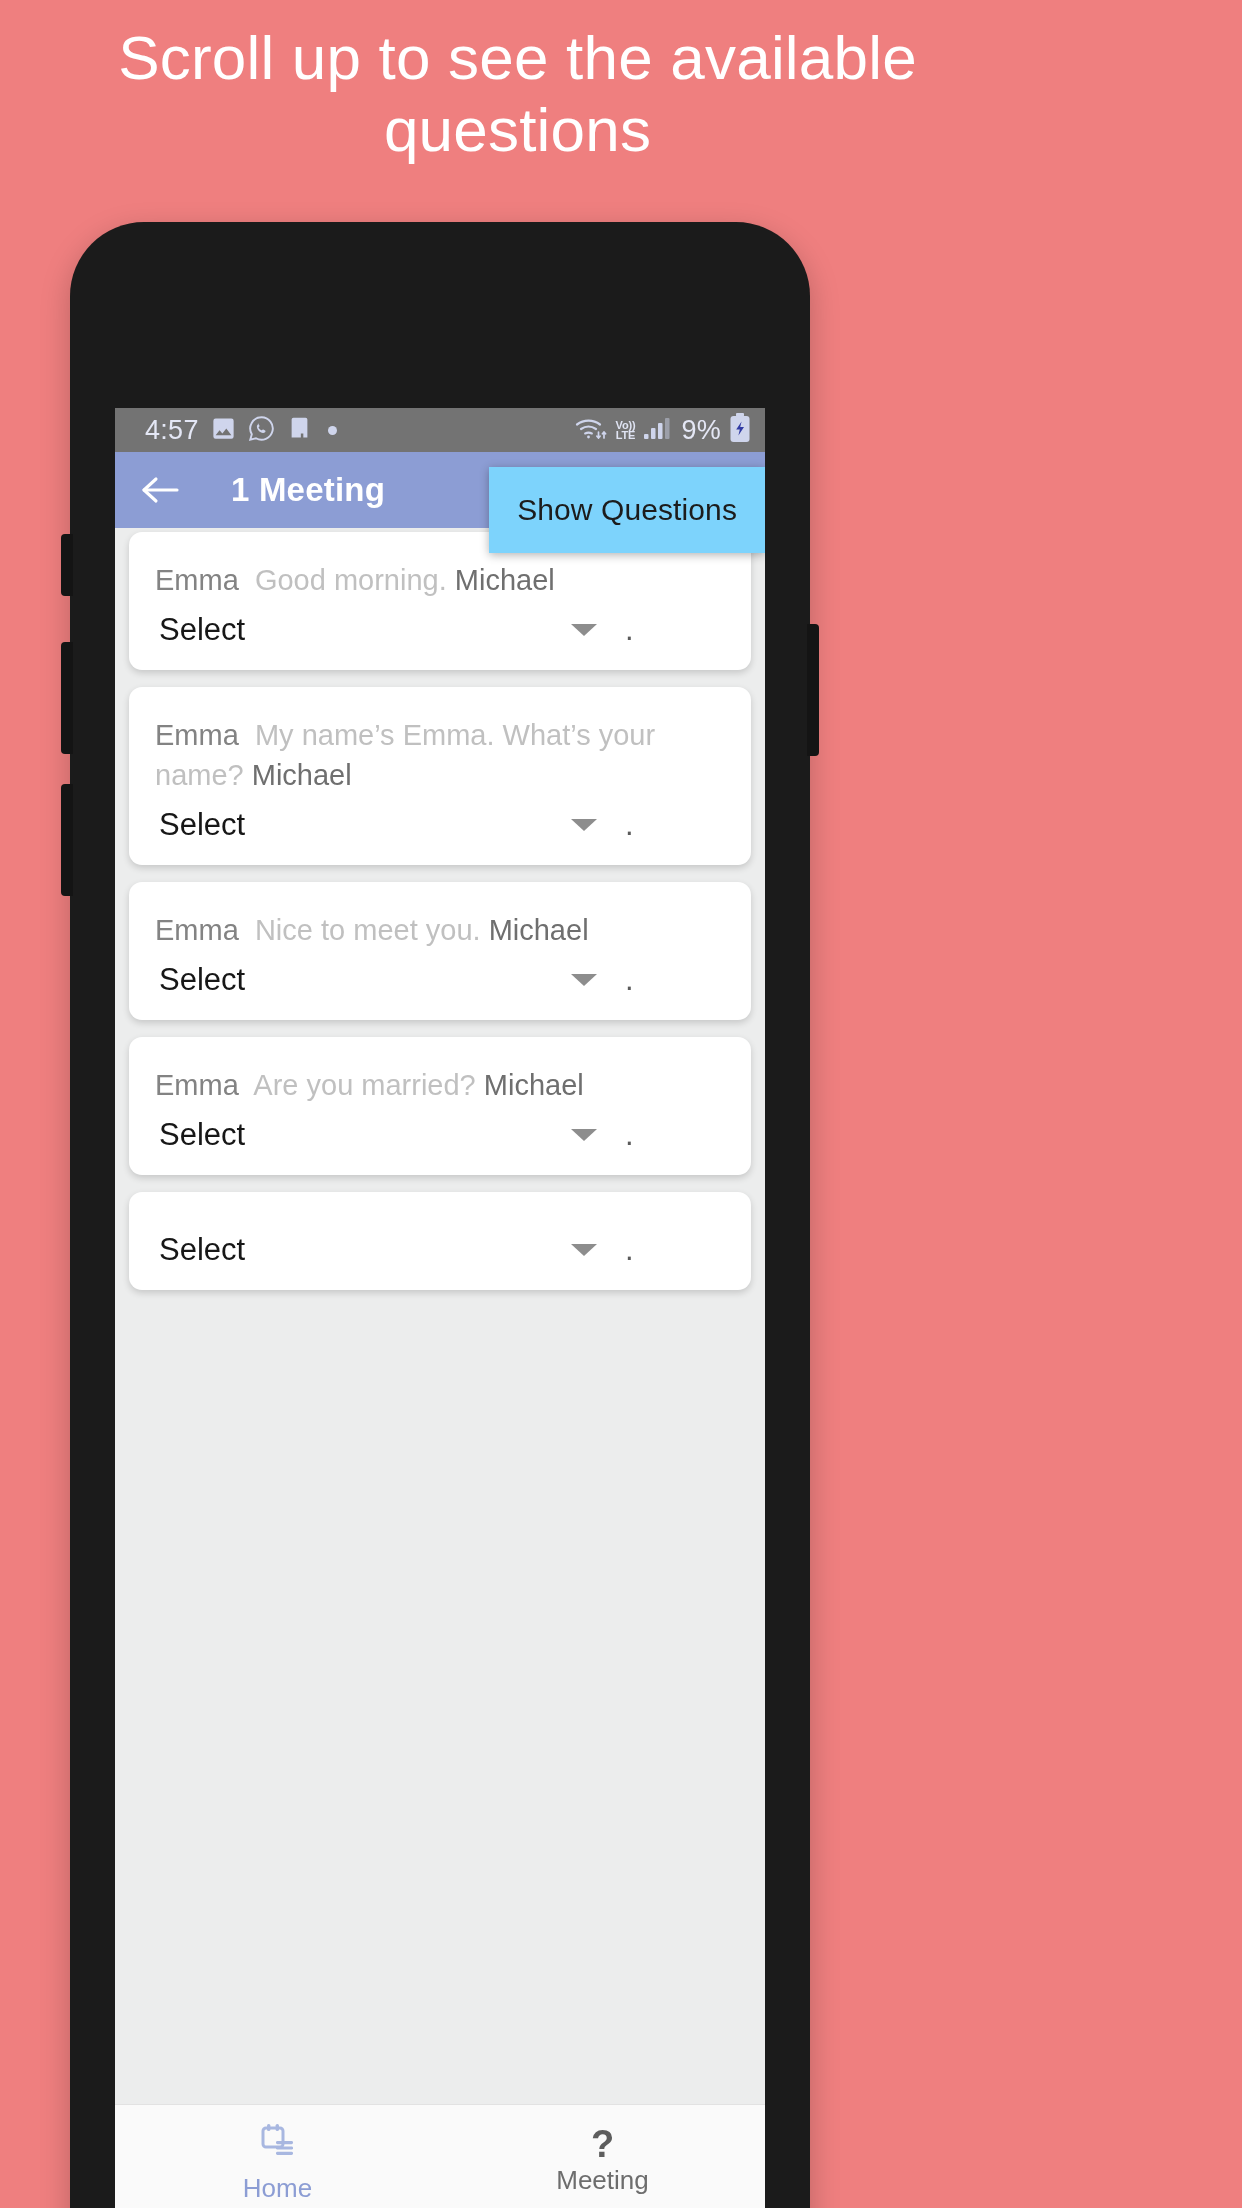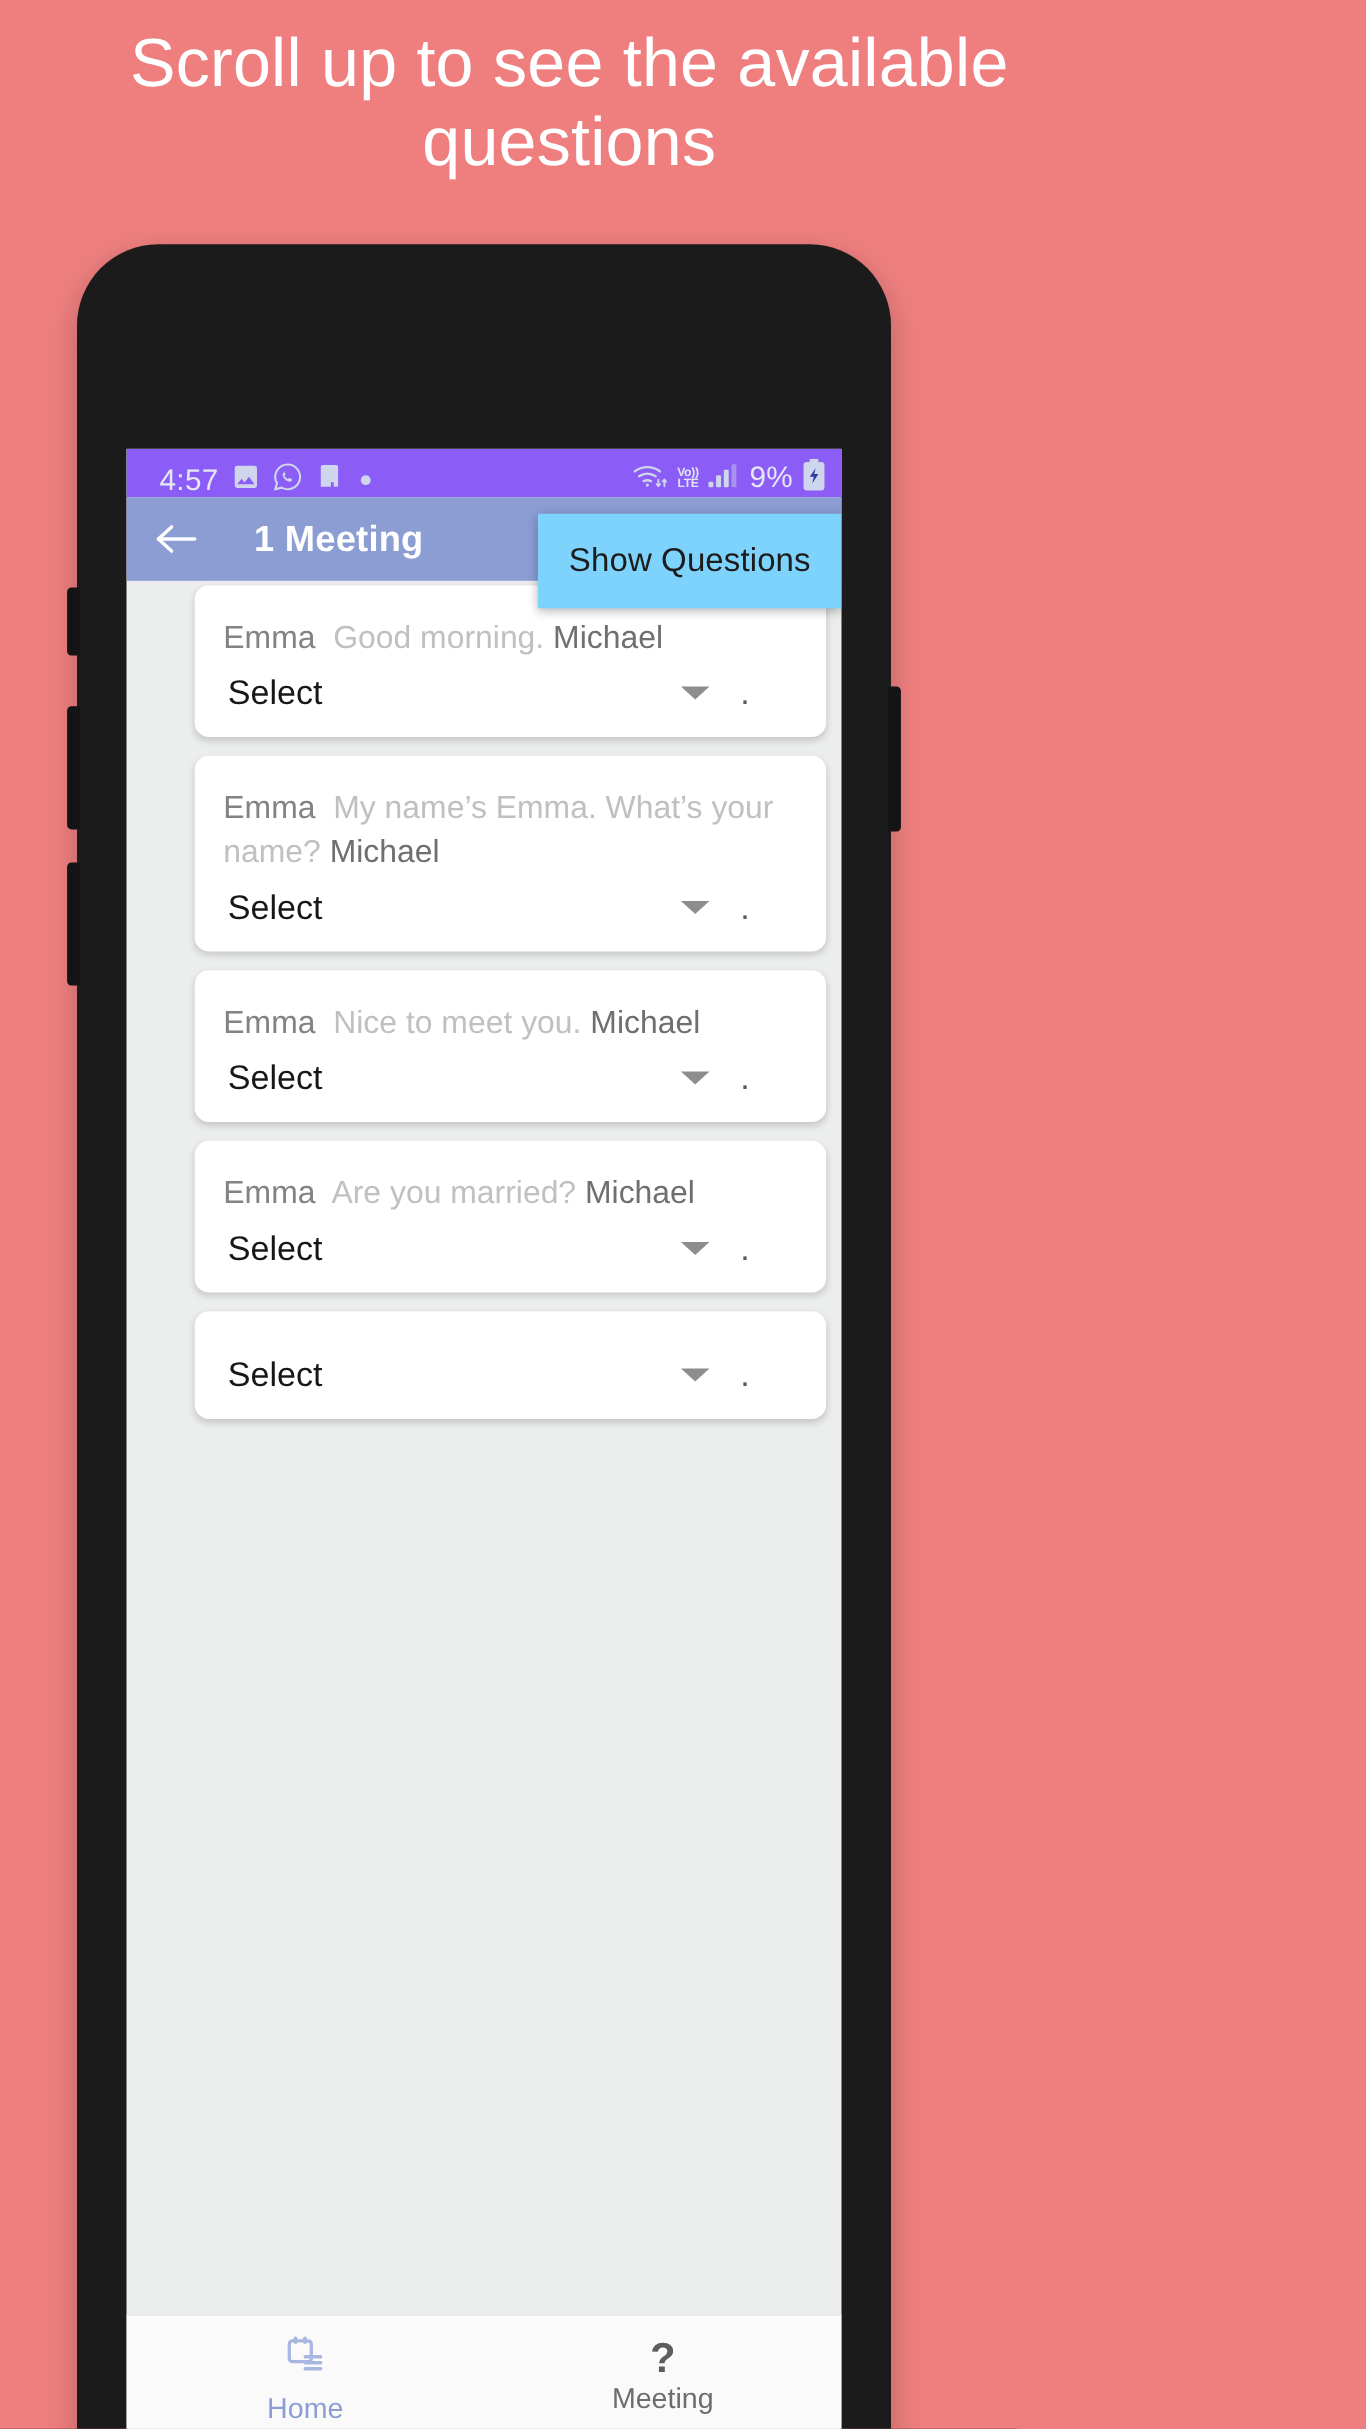--- a/index.html
+++ b/index.html
@@ -48,22 +48,22 @@
   .screen {
     position:absolute;
     left:45px; top:186px;
     width:650px; height:1844px;
     background:#eceded;
     overflow:hidden;
   }
 
   
   .statusbar {
-    height:44px; background:#8b5cf6;
-    display:flex; align-items:flex-end;
+    height:44px; background:#737373;
+    display:flex; align-items:center;
     padding:0 14px 0 30px;
     color:#d7dbf0;
   }
   .sb-left { display:flex; align-items:center; gap:11px; }
   .sb-time { font-size:27px; font-weight:400; letter-spacing:0.3px; color:#e4e7f5; }
   .sb-right { margin-left:auto; display:flex; align-items:center; gap:8px; }
   .ic { display:block; }
   .sb-pct { font-size:27px; color:#e4e7f5; letter-spacing:0.3px; }
   .volte {
     font-size:11px; line-height:10px; text-align:center;
@@ -103,21 +103,21 @@
   .instructions {
     padding:18px 26px 16px 26px;
     color:#9b9b9b;
     font-size:29px;
     line-height:1.33;
     font-weight:300;
     background:#eceded;
   }
 
   
-  .cards { padding:4px 14px 0 14px;margin-left:48px; }
+  .cards { padding:4px 14px 0 14px; }
   .card {
     background:#ffffff;
     border-radius:13px;
     box-shadow:0 3px 7px rgba(0,0,0,0.16);
     padding:28px 26px 22px 26px;
     margin-bottom:17px;
   }
   .card-line {
     font-size:29px;
     line-height:1.38;

